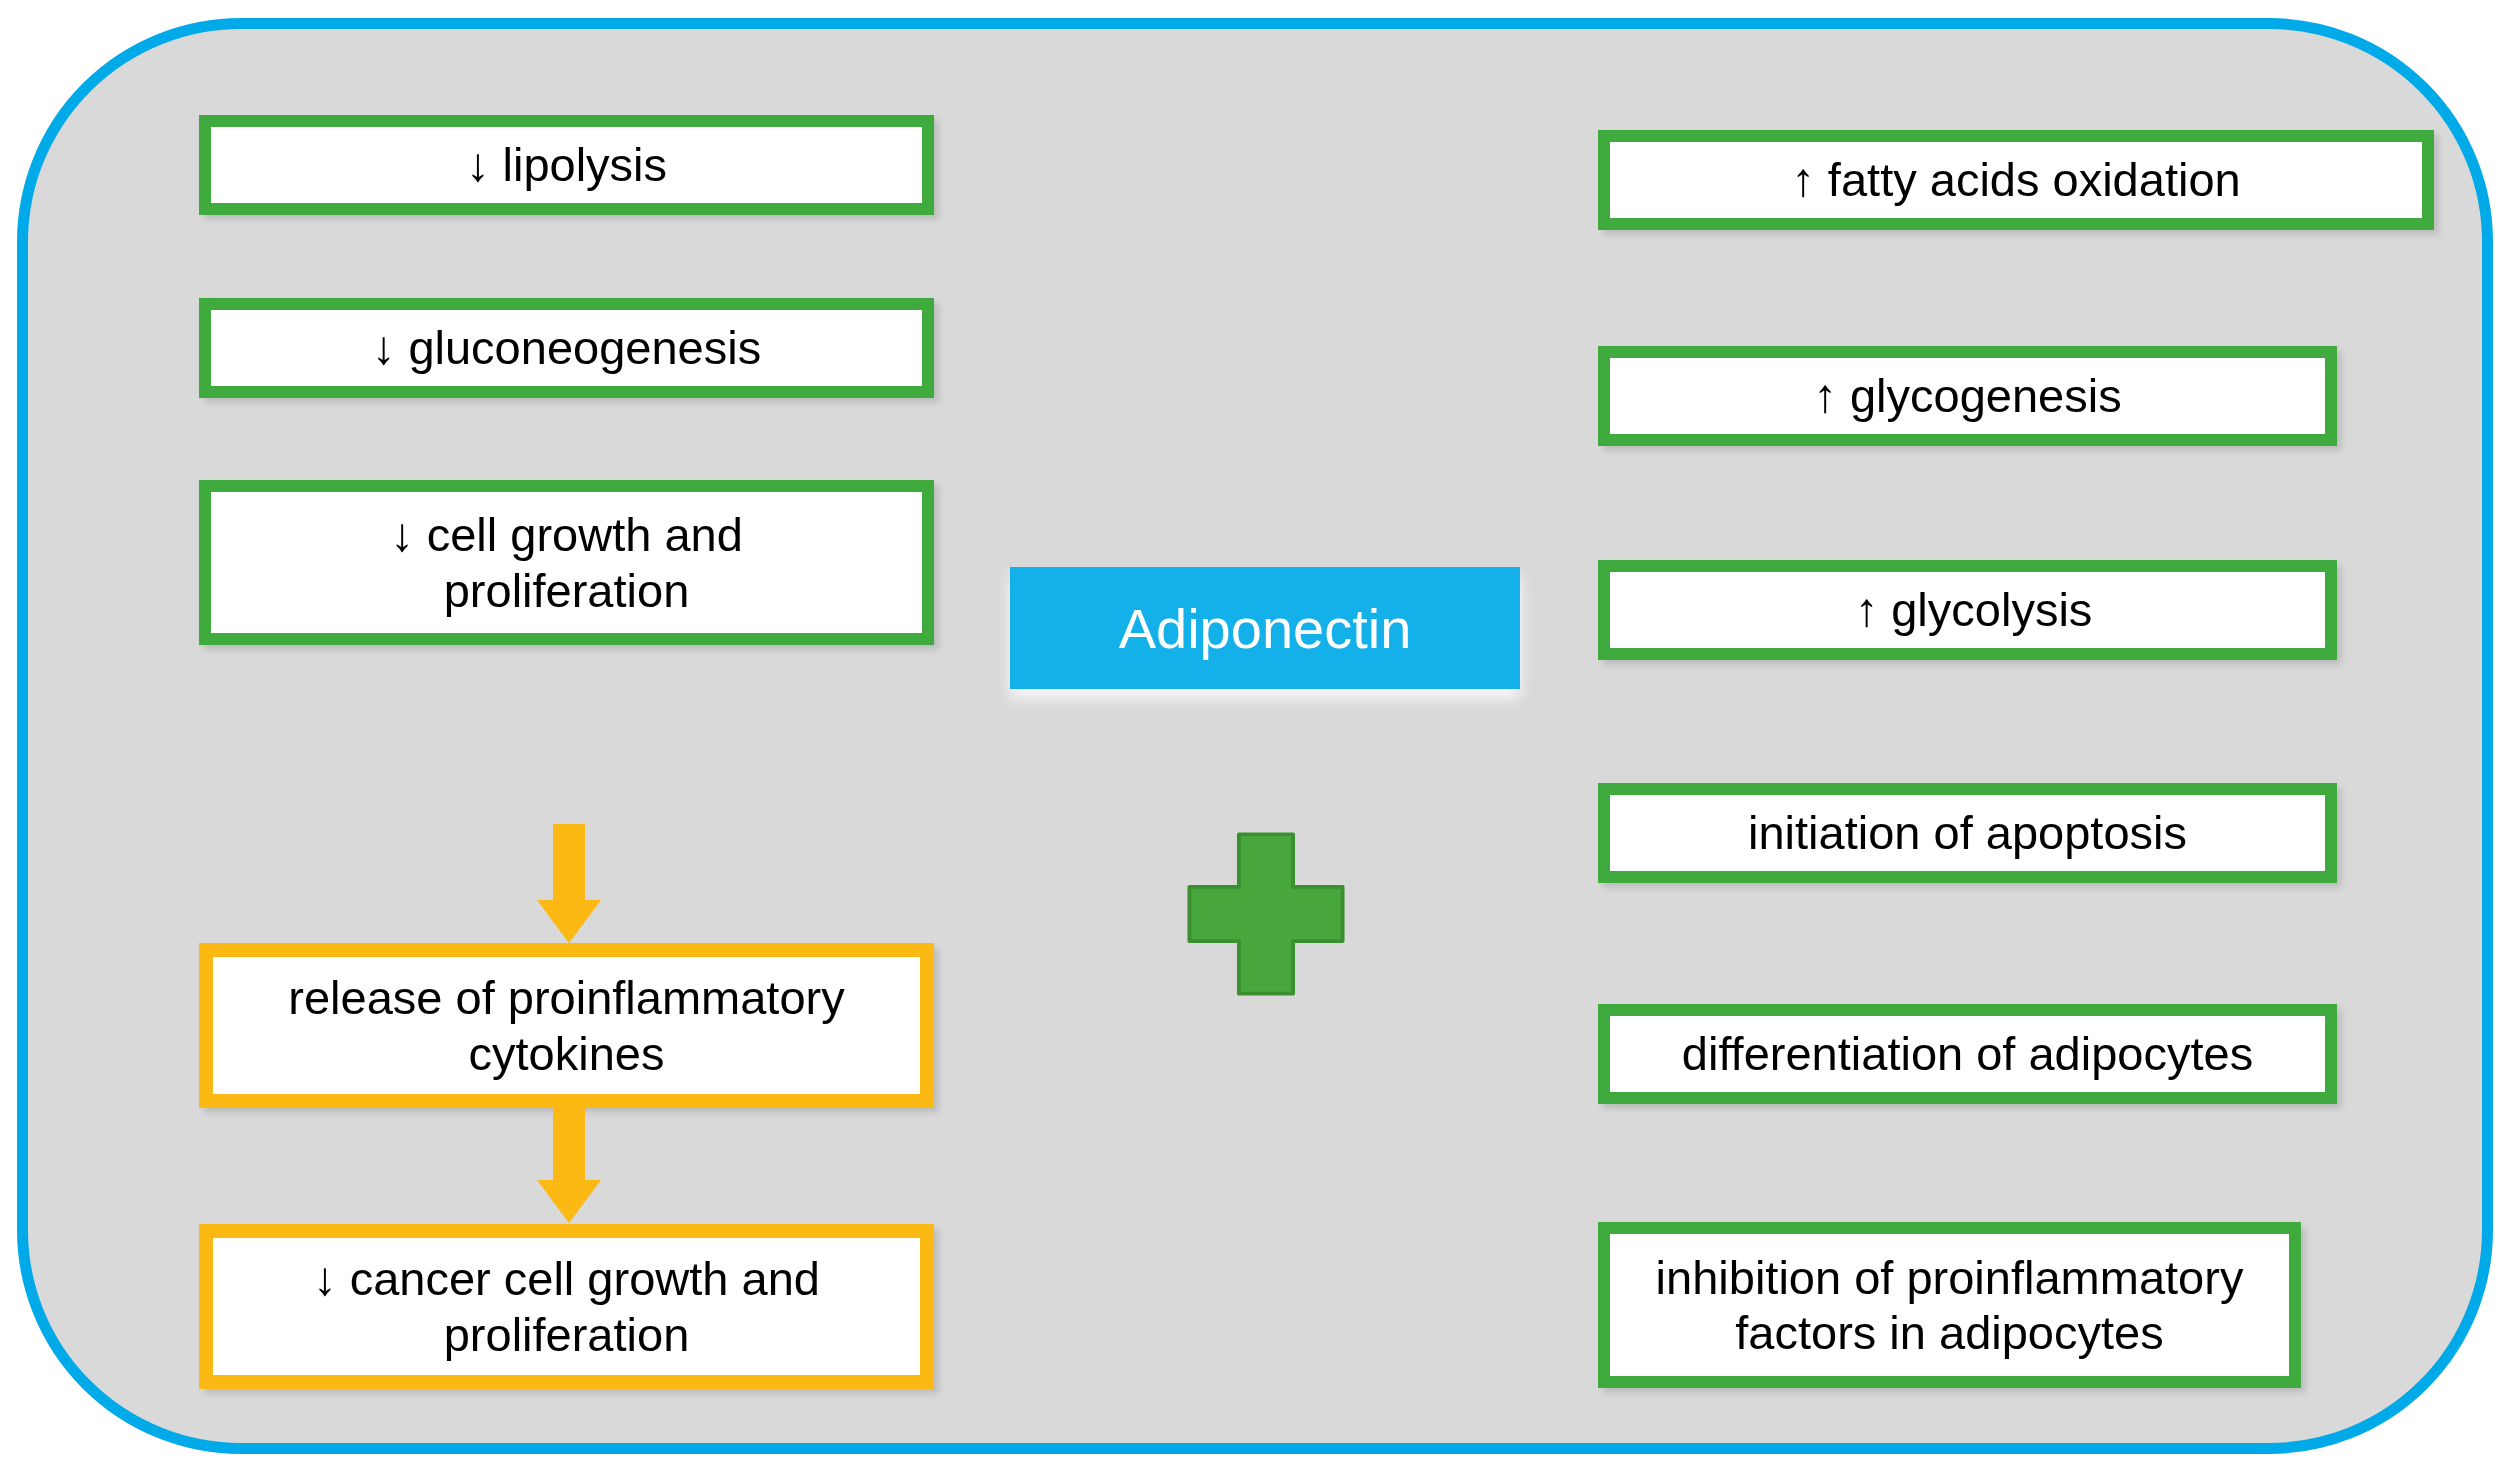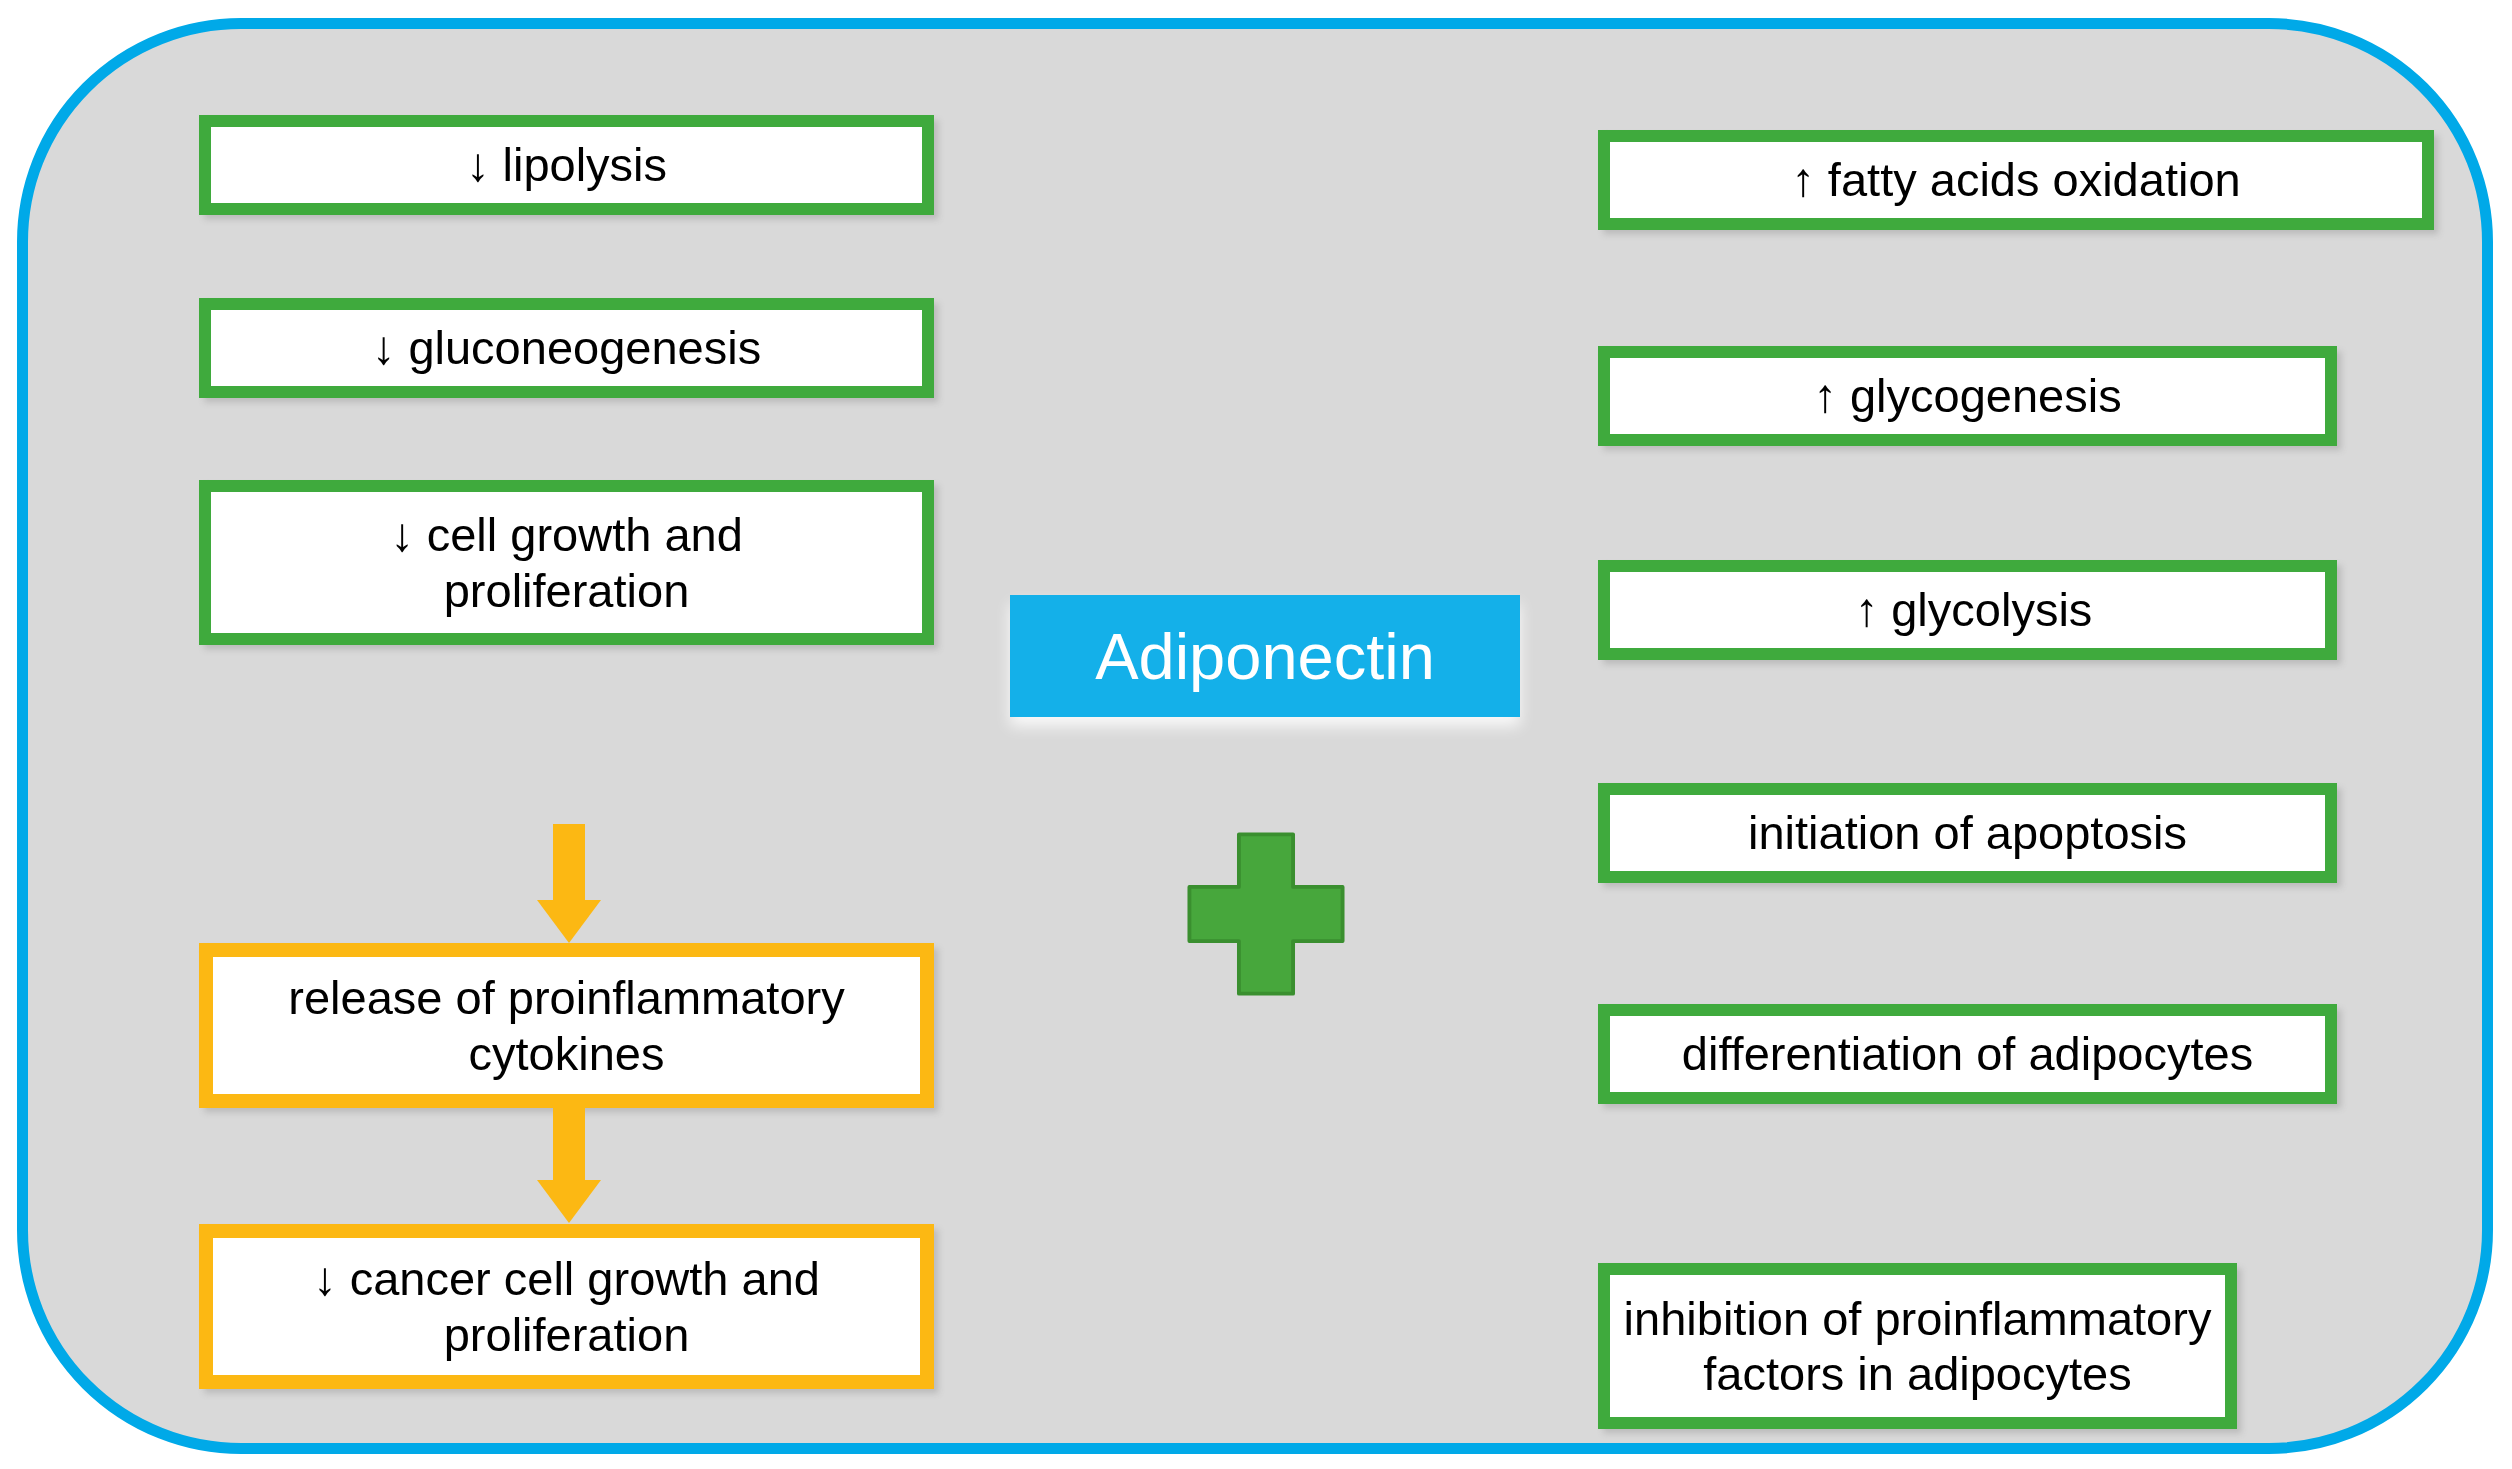--- a/index.html
+++ b/index.html
@@ -38,23 +38,22 @@
   .box.yellow { border: 14.7px solid #fcb813; }
   .adipo {
     position: absolute;
     left: 1010px; top: 567px;
     width: 510px; height: 122px;
     background: #14b0e9;
     color: #ffffff;
     display: flex;
     align-items: center;
     justify-content: center;
-    font-size: 65px;
+    font-size: 56px;
     box-shadow: 0 9.3px 14px rgba(255,255,255,0.85);
-    margin-top: 28px;
   }
   .arrow-down {
     position: absolute;
     width: 65px;
     display: flex;
     flex-direction: column;
     align-items: center;
   }
   .arrow-shaft { width: 32px; background: #fcb813; }
   .arrow-head  {
@@ -108,17 +107,17 @@
   <div class="box green" style="left:1598px; top:130px;  width:836px; height:100px;">↑ fatty acids oxidation</div>
 
   <div class="box green" style="left:1598px; top:346px;  width:739px; height:100px;text-align:center;">↑ glycogenesis</div>
 
   <div class="box green" style="left:1598px; top:560px;  width:739px; height:100px;padding-left:12px;">↑ glycolysis</div>
 
   <div class="box green" style="left:1598px; top:783px; width:739px; height:100px;">initiation of apoptosis</div>
 
   <div class="box green" style="left:1598px; top:1004px; width:739px; height:100px;">differentiation of adipocytes</div>
 
-  <div class="box green" style="left:1598px; top:1263px; width:639px; height:166px;">inhibition of proinflammatory
+  <div class="box green" style="left:1598px; top:1222px; width:703px; height:166px;">inhibition of proinflammatory
 factors in adipocytes</div>
 
 </div>
 
 
 </body></html>

